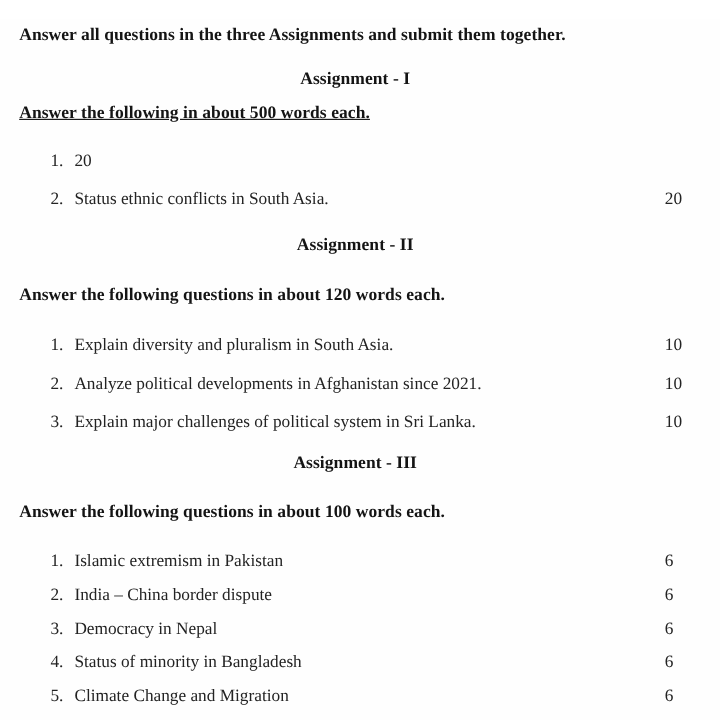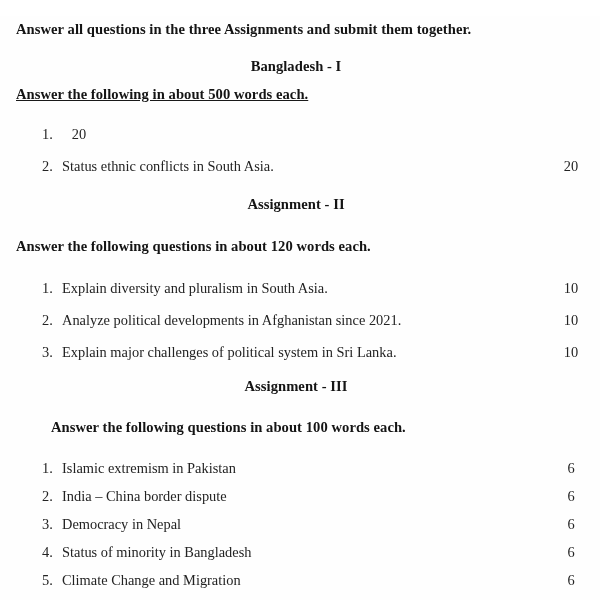--- a/index.html
+++ b/index.html
@@ -63,52 +63,52 @@
     flex: 0 0 20px;
     text-align: left;
   }
   .qtext {
     flex: 1 1 auto;
     text-align: left;
   }
   .qmarks {
     flex: 0 0 auto;
     width: 34px;
-    text-align: center;
+    text-align: left;
     padding-right: 12px;
   }
 
   
   .pos { position: absolute; left: 0; right: 0; }
   .t-intro      { top: 5px; }
   .t-asg1       { top: 42px; }
   .t-instr1     { top: 70px; text-decoration: underline; }
   .t-list1      { top: 110px; }
   .t-asg2       { top: 180px; }
   .t-instr2     { top: 222px; }
   .t-list2      { top: 264px; }
   .t-asg3       { top: 362px; }
-  .t-instr3     { top: 403px; padding-left: 35px; }
+  .t-instr3     { top: 403px; }
   .t-list3      { top: 444px; }
 
   .t-list1 .qrow { height: 32px; }
   .t-list2 .qrow { height: 32px; }
   .t-list3 .qrow { height: 28px; }
 </style>
 </head>
 <body>
 
 <div class="page">
 
   <div class="pos t-intro">
     <p class="instruction">Answer all questions in the three Assignments and submit them together.</p>
   </div>
 
   <div class="pos t-asg1">
-    <p class="assignment-title">Bangladesh - I</p>
+    <p class="assignment-title">Assignment - I</p>
   </div>
 
   <div class="pos t-instr1">
     <p class="instruction">Answer the following in about 500 words each.</p>
   </div>
 
   <div class="pos t-list1">
     <ol class="qlist">
       <li class="qrow">
         <span class="qnum">1.</span>

